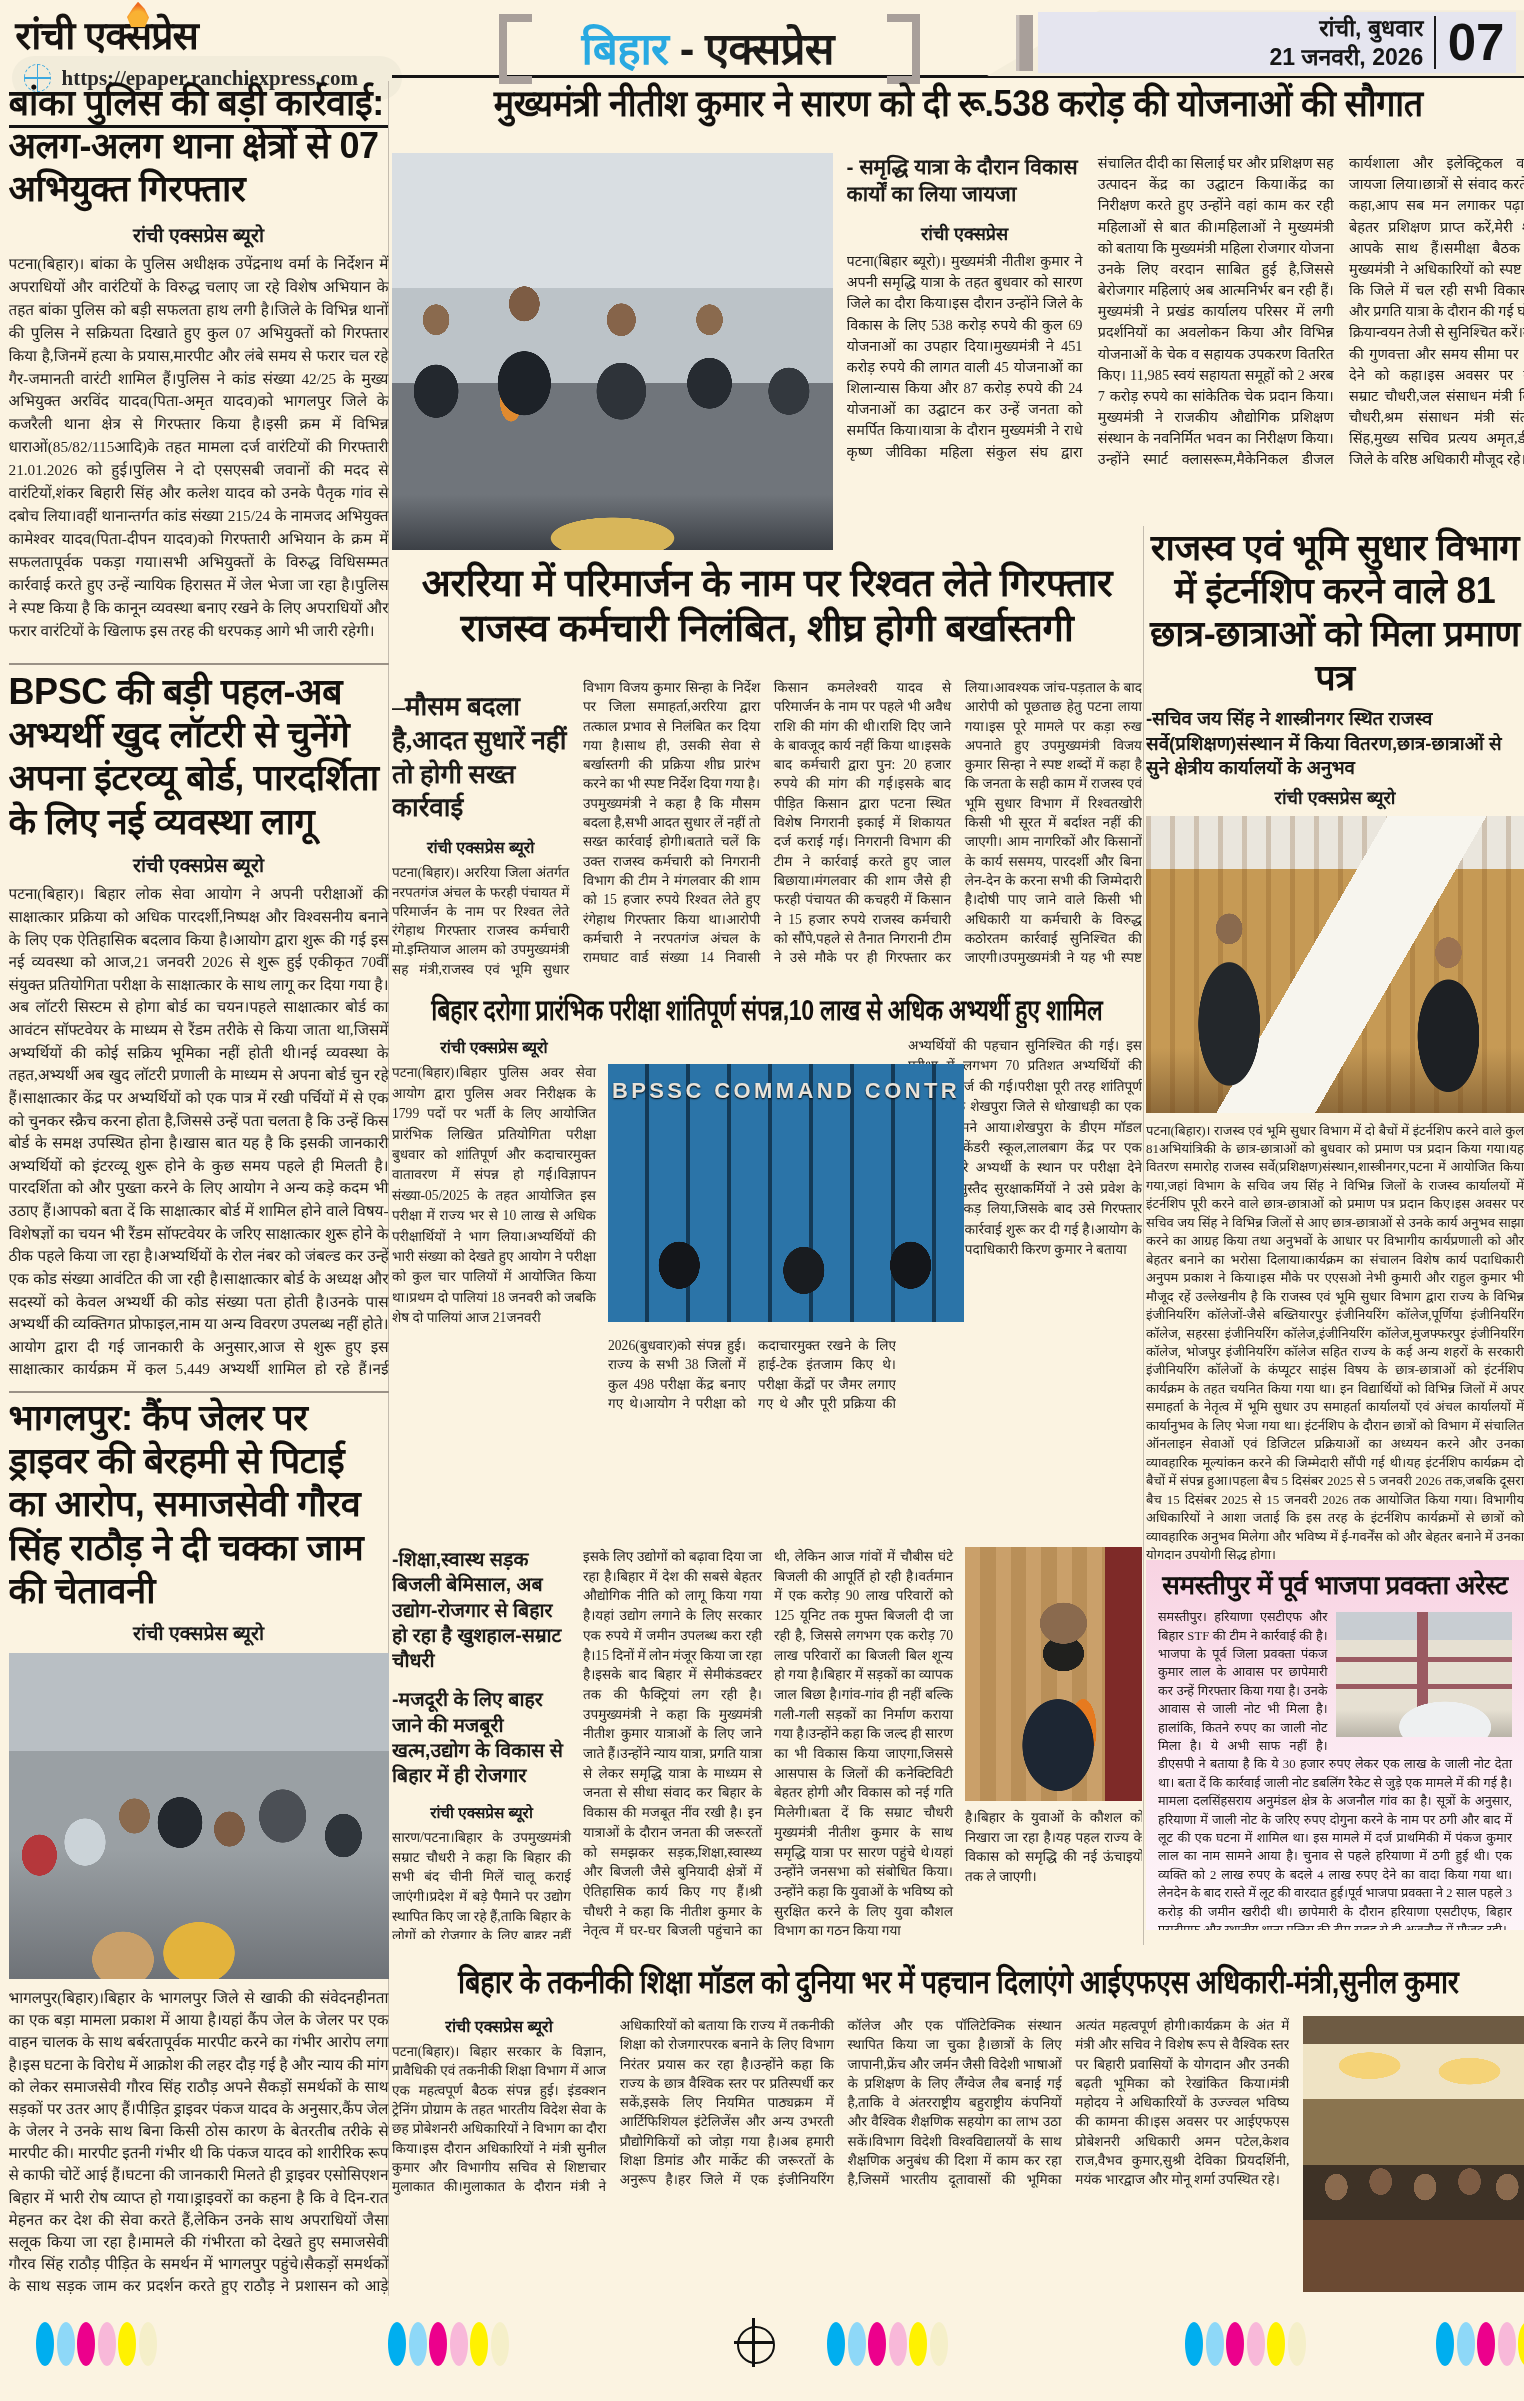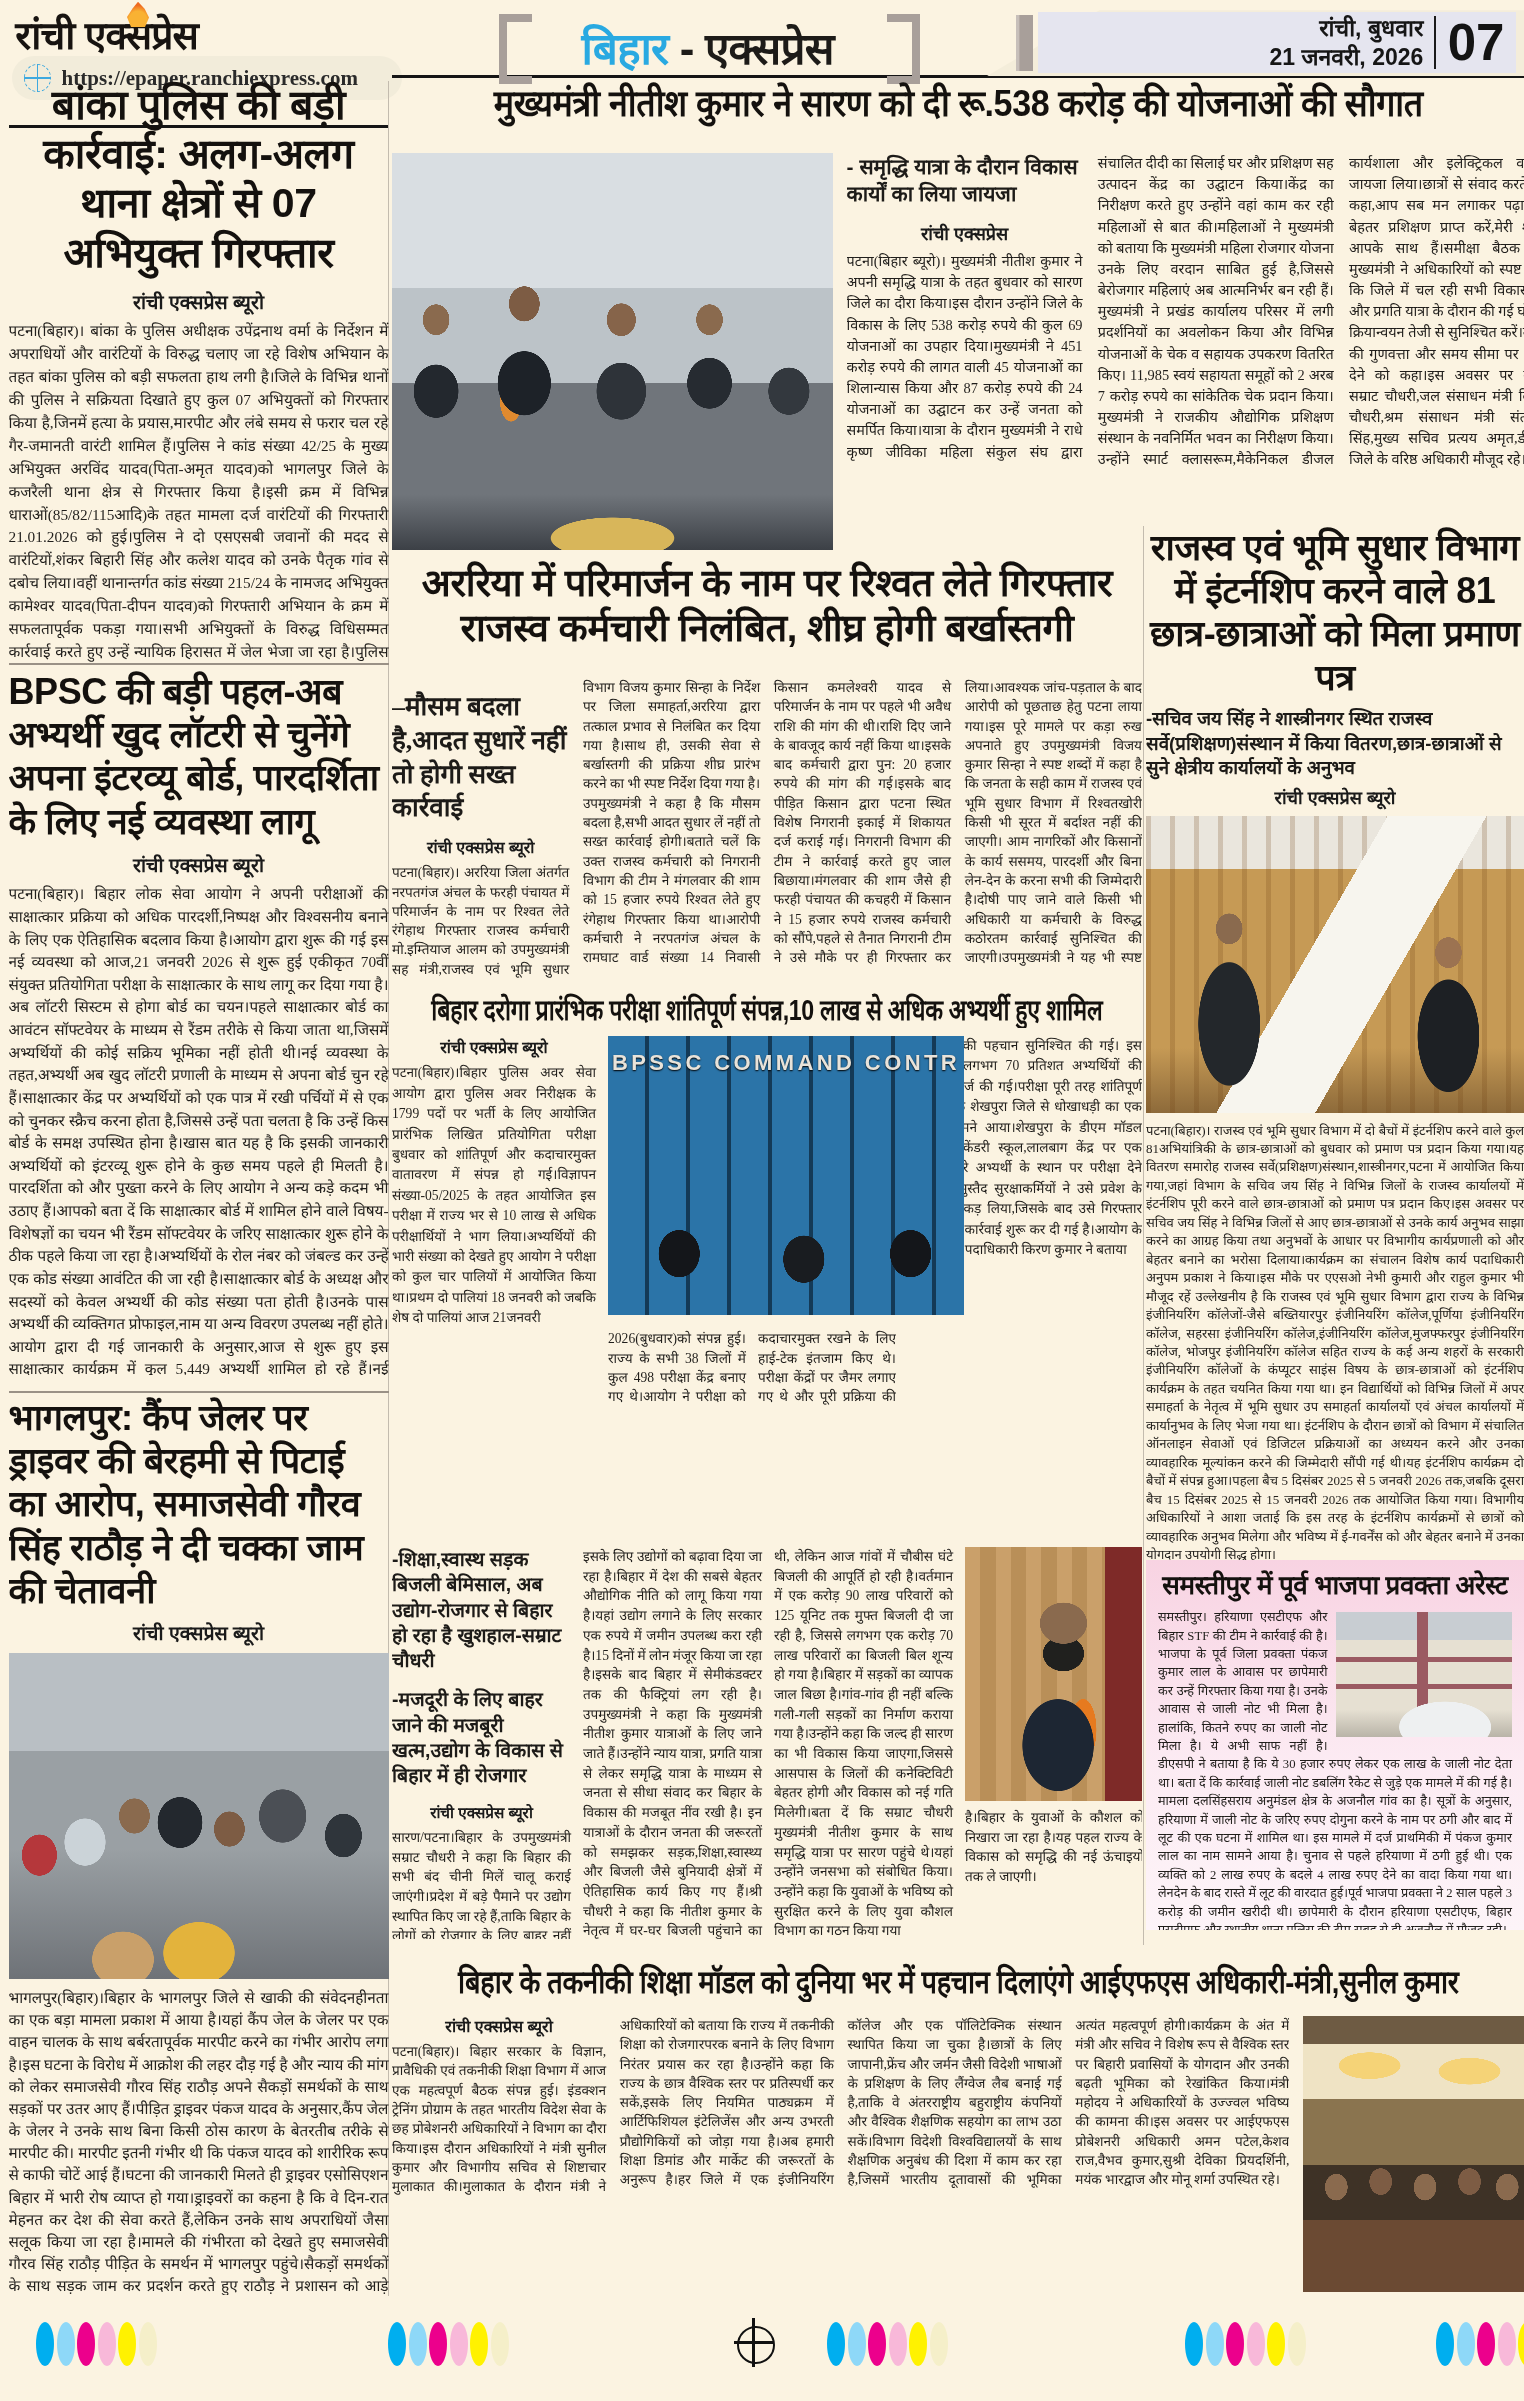--- a/index.html
+++ b/index.html
@@ -38,21 +38,21 @@
         font-size:51px;color:#141414;}
   
   .abs{position:absolute;}
   .headline{font-family:"Liberation Sans",sans-serif;font-weight:800;color:#14110e;letter-spacing:-0.4px;}
   .byline{text-align:center;font-family:"Liberation Sans",sans-serif;font-weight:700;color:#1a1a1a;}
   .body{text-align:justify;color:#201e1b;}
   .vsep{position:absolute;width:0.8px;background:#c3bbae;}
   .hr-left{position:absolute;left:8.5px;width:380px;height:1.7px;background:#9a9186;}
   
   .banka{left:8.5px;top:81px;width:380px;height:582px;overflow:hidden;}
-  .banka .headline{font-size:41px;line-height:1.2;text-align:center;}
+  .banka .headline{font-size:36px;line-height:1.2;}
   .banka .byline{font-size:19.5px;margin:10.2px 0 5.1px;}
   .banka .body{font-size:15.3px;line-height:1.5;height:402px;overflow:hidden;}
   .bpsc{left:8.5px;top:670px;width:380px;height:717px;overflow:hidden;}
   .bpsc .headline{font-size:36px;line-height:1.2;}
   .bpsc .byline{font-size:19.5px;margin:8.5px 0 5.1px;}
   .bpsc .body{font-size:15.3px;line-height:1.48;height:492px;overflow:hidden;}
   .bhagalpur{left:8.5px;top:1396px;width:380px;height:899px;overflow:hidden;}
   .bhagalpur .headline{font-size:36px;line-height:1.2;}
   .bhagalpur .byline{font-size:19.5px;margin:6.8px 0 6.8px;}
   .bhagalpur-photo{width:380px;height:326px;margin-bottom:8.5px;background:
@@ -110,21 +110,21 @@
       linear-gradient(120deg,transparent 44%,#f7f5ee 44% 62%,transparent 62%),
       repeating-linear-gradient(90deg,rgba(110,64,18,.22) 0 5.1px,transparent 5.1px 24px),
       linear-gradient(180deg,#eae6dd 0 18%,#c69a55 18% 78%,#8d6a3a 100%);}
   .intern .body{font-size:13px;line-height:1.42;height:509px;overflow:hidden;margin-top:8.5px;}
   
   .darogha-headline{left:392px;top:989px;width:937px;transform:scaleX(.8);transform-origin:0 0;
       font-size:29px;white-space:nowrap;text-align:center;overflow:hidden;}
   .darogha-row{left:392px;top:1036px;width:750px;height:383px;display:flex;gap:12px;overflow:hidden;}
   .dar-col1{width:204px;flex:none;font-size:13.6px;line-height:1.5;}
   .dar-col1 .byline{font-size:16px;margin:0 0 3.4px;}
-  .dar-mid{width:288px;flex:none;display:flex;flex-direction:column;gap:14px;}
+  .dar-mid{width:288px;flex:none;display:flex;flex-direction:column;gap:14px;margin-top:28px;}
   .bpssc-photo{width:356px;height:280px;position:relative;background:
       radial-gradient(34px 39px at 20% 78%,#14161a 0 60%,transparent 61%),
       radial-gradient(34px 39px at 55% 80%,#191c20 0 60%,transparent 61%),
       radial-gradient(34px 39px at 85% 78%,#14161a 0 60%,transparent 61%),
       repeating-linear-gradient(90deg,#2b74a8 0 37px,#143a57 37px 41px),
       linear-gradient(180deg,#3a2e26 0 26%,#241d18 26% 32%,#16324a 32% 70%,#23262b 70% 100%);
       background-blend-mode:normal;}
   .bpssc-photo .label{position:absolute;left:0;right:0;top:13.6px;text-align:center;color:#e8e3da;
       font-family:"Liberation Sans",sans-serif;font-weight:800;font-size:22px;letter-spacing:3.4px;
       text-shadow:0 0.8px 1.7px #000;}

